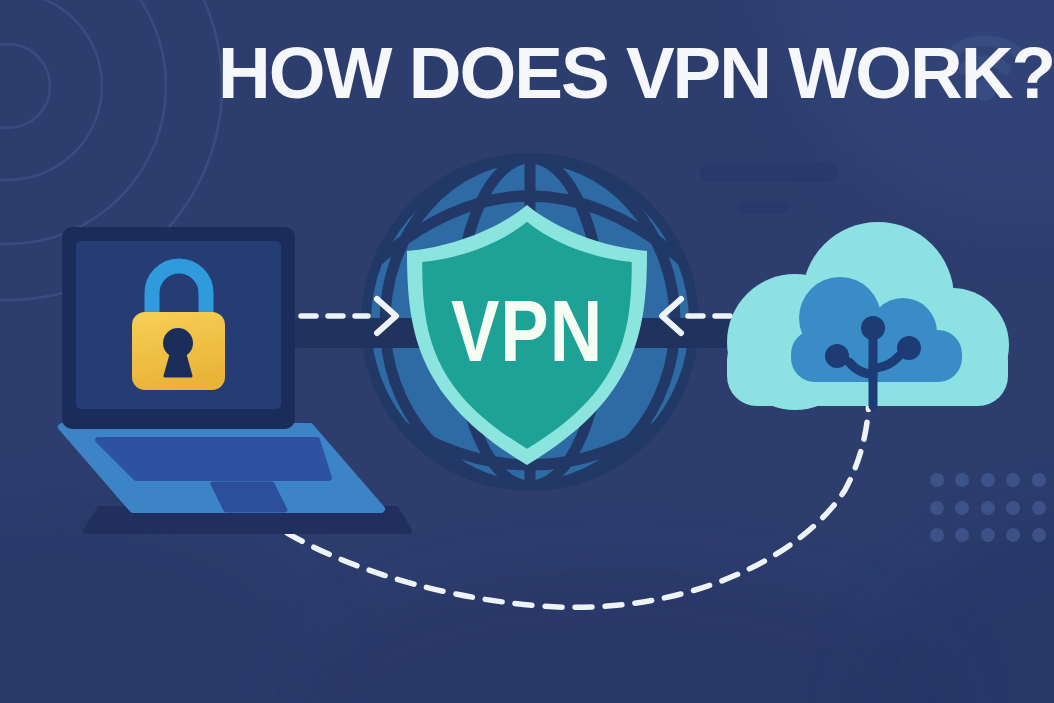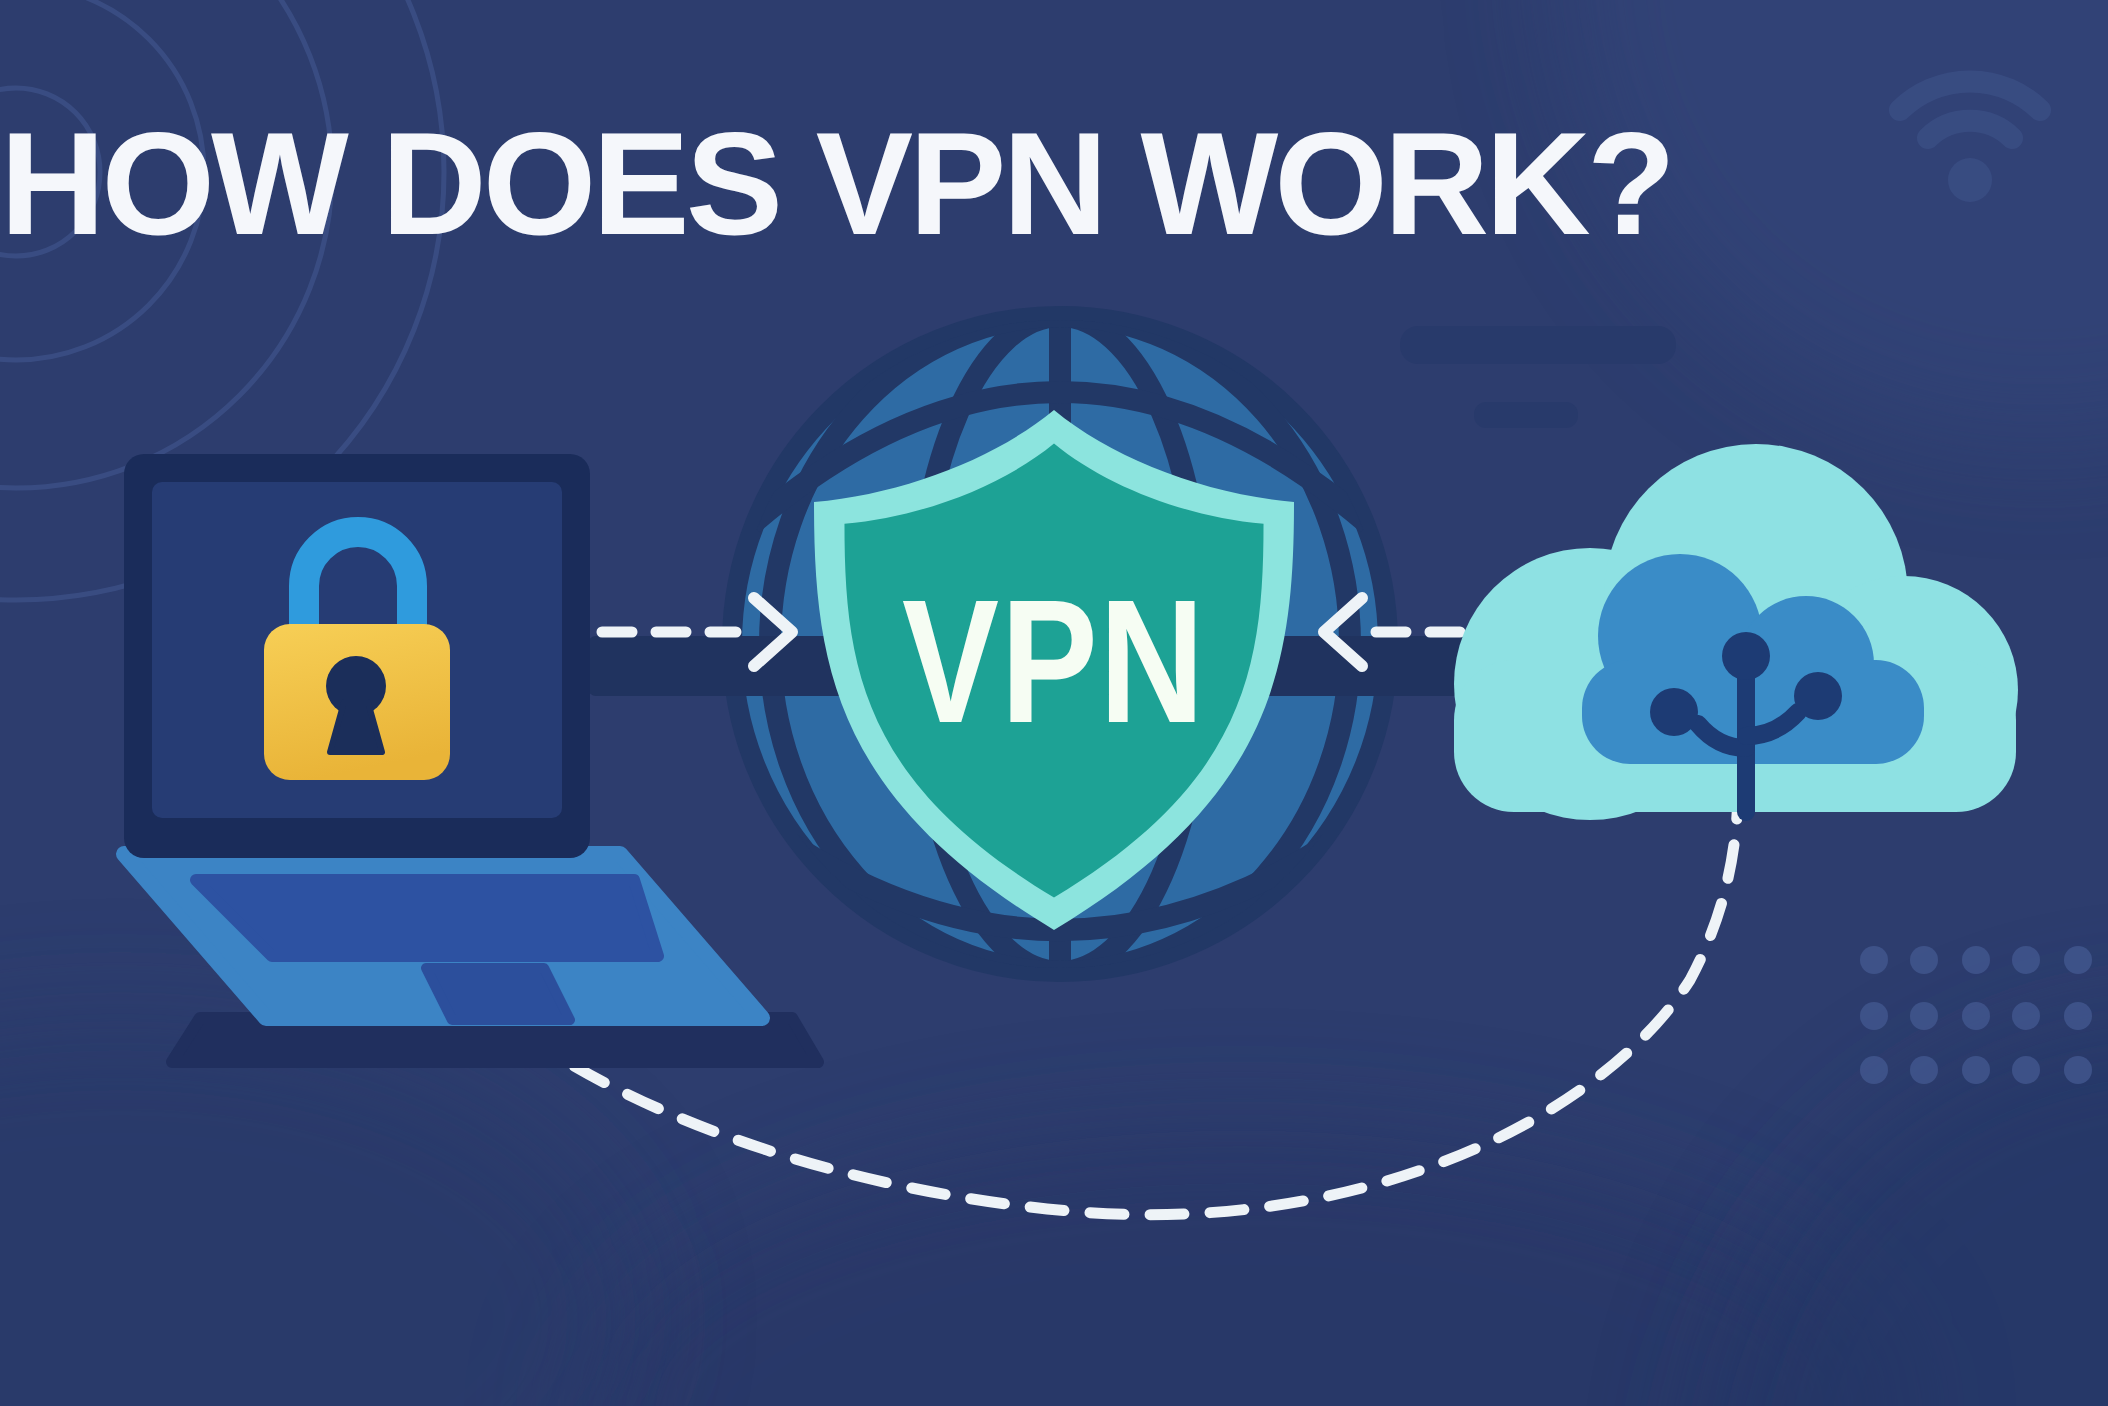--- a/index.html
+++ b/index.html
@@ -7,29 +7,28 @@
     position:relative;
     width:1054px;height:703px;
     overflow:hidden;
     background:#2d3d6e;
     font-family:"Liberation Sans", sans-serif;
   }
   .stage svg{position:absolute;inset:0;display:block;}
   .title{
     position:absolute;
     top:36px;left:0;right:0;
-    text-align:left;
+    text-align:right;
     font-size:73px;
     line-height:73px;
     font-weight:bold;
     letter-spacing:-2px;
     color:#f5f7fb;
     white-space:nowrap;
     user-select:none;
-    margin-top:20px;
   }
   .vpn-label{
     font-family:"Liberation Sans", sans-serif;
     font-weight:bold;
     letter-spacing:1px;
   }
 </style>
 </head>
 <body>
 

